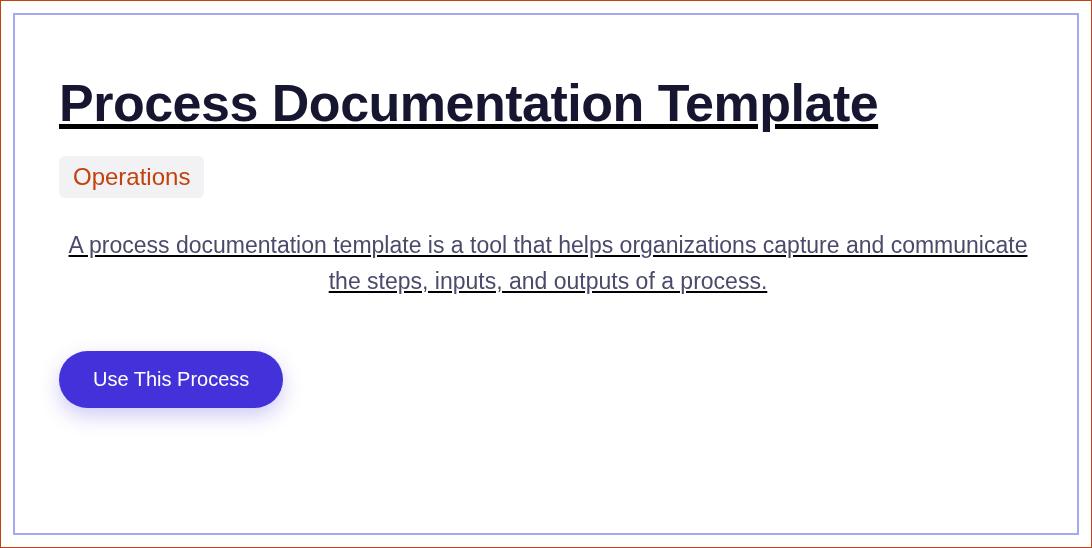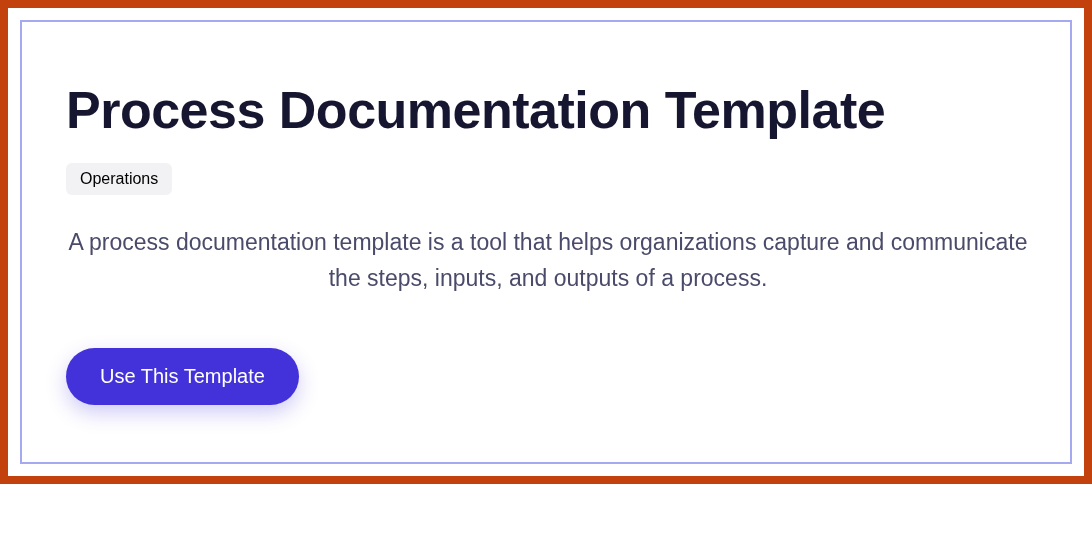--- a/index.html
+++ b/index.html
@@ -8,45 +8,46 @@
       box-sizing: border-box;
     }
     body {
       font-family: -apple-system, BlinkMacSystemFont, 'Segoe UI', 'Helvetica Neue', Arial, sans-serif;
       background: #fff;
       width: 1092px;
       height: 548px;
       overflow: hidden;
     }
     .outer-border {
-      border: 8px solid #c2410c;
+      border: 1px solid #c2410c;
       width: 1092px;
-      height: 484px;
+      height: 548px;
       padding: 12px;
+      text-decoration: underline;
     }
     .inner-border {
       border: 2px solid #a5aaf0;
       width: 100%;
       height: 100%;
       padding: 60px 40px 40px 44px;
       background: #fff;
     }
     .title {
       font-size: 52px;
       font-weight: 800;
       color: #161631;
       letter-spacing: -0.5px;
       margin-bottom: 24px;
       line-height: 1.1;
     }
     .tag {
       display: inline-block;
       background: #f2f2f5;
-      color: #000000;
-      font-size: 16px;
+      color: #c2410c;
+      font-size: 24px;
       padding: 7px 14px;
       border-radius: 6px;
       margin-bottom: 30px;
       font-weight: 400;
     }
     .description {
       font-size: 23px;
       color: #4a4a6a;
       line-height: 1.55;
       margin-bottom: 52px;
@@ -67,15 +68,15 @@
     }
   </style>
 </head>
 <body>
 
 <div class="outer-border">
   <div class="inner-border">
     <h1 class="title">Process Documentation Template</h1>
     <span class="tag">Operations</span>
     <p class="description">A process documentation template is a tool that helps organizations capture and communicate the steps, inputs, and outputs of a process.</p>
-    <button class="cta-button">Use This Template</button>
+    <button class="cta-button">Use This Process</button>
   </div>
 </div>
 
 </body></html>

